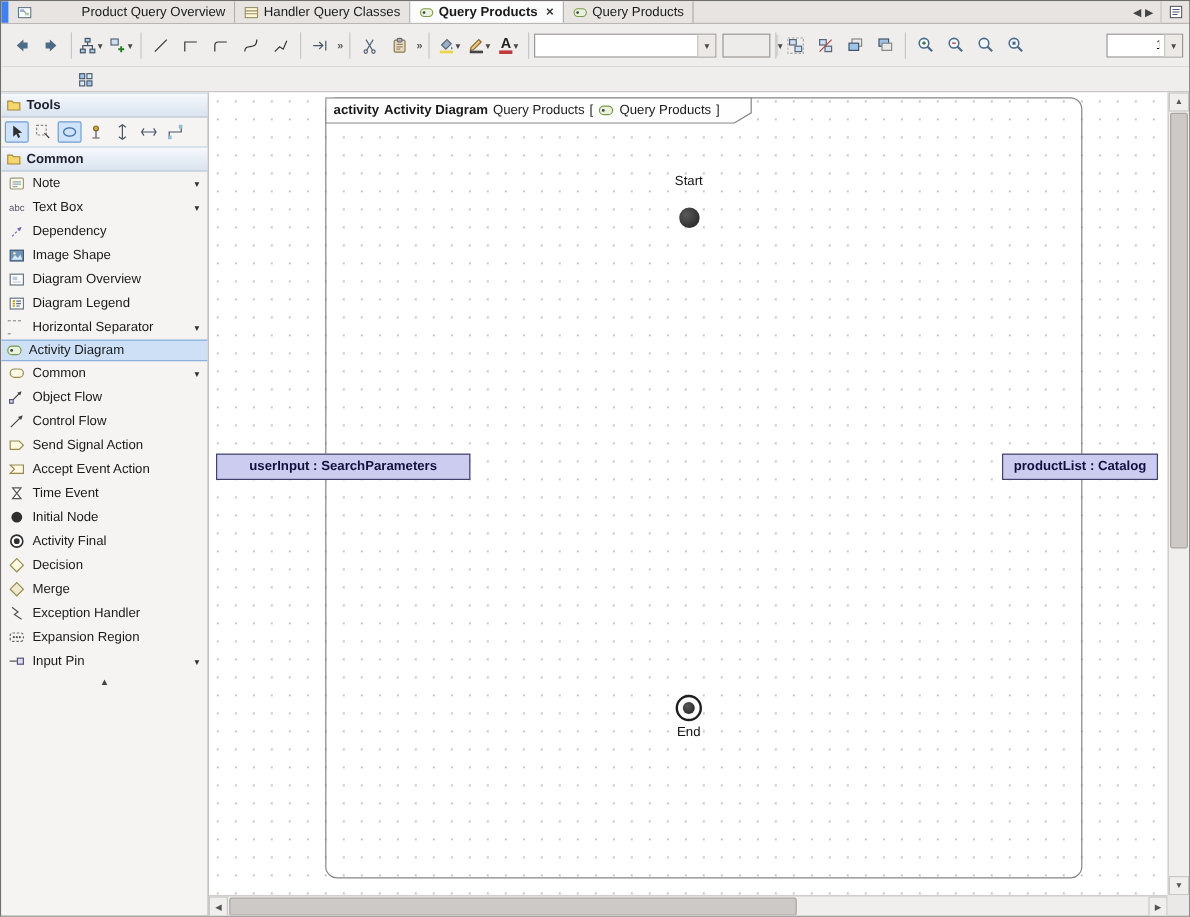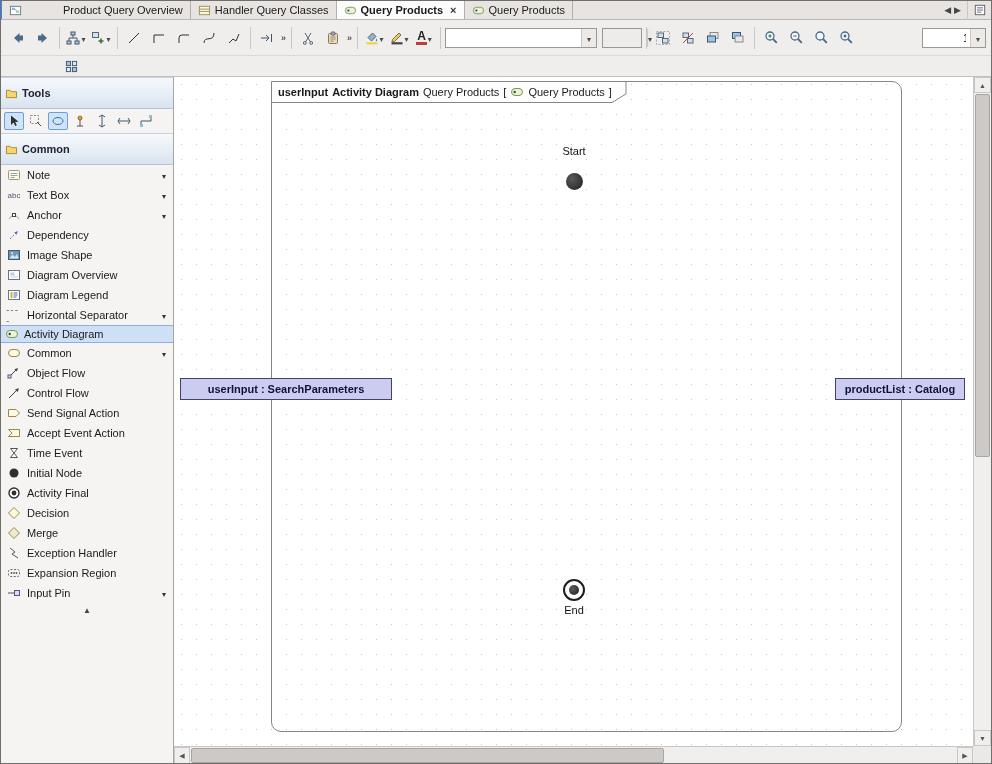--- a/index.html
+++ b/index.html
@@ -3,21 +3,21 @@
 <meta charset="utf-8">
 <style>
   * { box-sizing: border-box; margin: 0; padding: 0; }
   html,body { width:992px; height:764px; }
   body { font-family:"Liberation Sans", sans-serif; font-size:11px; color:#1a1a1a; background:#fff; }
   .window { position:relative; width:992px; height:764px; border:1px solid #716f6c; background:#f0eeed; overflow:hidden; }
 
   
   .tabbar { position:absolute; left:0; top:0; right:0; height:19px; display:flex; align-items:stretch; background:#e7e4e2; border-bottom:1px solid #b9b6b3; }
   .tab { display:flex; align-items:center; gap:4px; padding:0 7px; border-right:1px solid #b2afac; background:#e7e4e2; white-space:nowrap; }
-  .tab:first-child { border-left:1px solid #3b82f6;gap:41px; }
+  .tab:first-child { border-left:6px solid #3b82f6;gap:41px; }
   .tab.active { background:#fcfcfc; font-weight:bold; }
   .tab svg { flex:0 0 auto; }
   .tab-close { font-weight:bold; font-size:11px; color:#333; margin-left:3px; line-height:1; }
   .tab-nav { margin-left:auto; display:flex; align-items:center; gap:3px; padding:0 5px; }
   .tab-nav .navgl { font-size:9px; color:#444; }
 
   
   .toolbar { position:absolute; left:0; top:19px; right:0; height:36px; background:#f0eeed; border-bottom:1px solid #dcd9d6; display:flex; align-items:center; padding:0 5px; gap:1px; }
   .toolbar2 { position:absolute; left:0; top:55px; right:0; height:21px; background:#f0eeed; border-bottom:1px solid #c2bfbc; display:flex; align-items:center; padding:0 5px; }
   .tbtn { height:24px; min-width:24px; display:flex; align-items:center; justify-content:center; gap:1px; border:1px solid transparent; border-radius:2px; }
@@ -26,21 +26,21 @@
   .chev { font-size:9px; color:#555; font-weight:bold; margin:0 1px; }
   .combo { height:20px; background:#fff; border:1px solid #9b9894; display:flex; align-items:center; }
   .combo input { border:none; outline:none; flex:1; min-width:0; font:11px "Liberation Sans",sans-serif; padding:0 4px; background:transparent;margin-left:36px; }
   .combo .drop { width:15px; align-self:stretch; border-left:1px solid #c9c6c3; display:flex; align-items:center; justify-content:center; background:#ece9e6; }
   .combo.dim { background:#eeecea; }
   .font-a { font-weight:bold; font-size:12px; color:#222; border-bottom:3px solid #c23a3a; line-height:1; padding:0 1px; }
   .zoomcombo { margin-left:auto; width:64px; }
 
   
   .sidebar { position:absolute; left:0; top:76px; width:173px; bottom:0; background:#f6f4f3; border-right:1px solid #a9a5a1; overflow:hidden; }
-  .pal-header { height:32px; display:flex; align-items:center; gap:4px; padding:0 4px; background:linear-gradient(#f6f9fc,#d9e3ef); border-top:1px solid #c6d2e0; border-bottom:1px solid #b4c2d4; font-weight:bold; color:#223; }
+  .pal-header { height:21px; display:flex; align-items:center; gap:4px; padding:0 4px; background:linear-gradient(#f6f9fc,#d9e3ef); border-top:1px solid #c6d2e0; border-bottom:1px solid #b4c2d4; font-weight:bold; color:#223; }
   .tools-row { display:flex; gap:2px; padding:3px 3px; align-items:center; }
   .tool-btn { width:20px; height:18px; display:flex; align-items:center; justify-content:center; border:1px solid transparent; border-radius:2px; }
   .tool-btn.selected { background:#cfe3fb; border-color:#6f9ed4; }
   .pal-item { height:20px; display:flex; align-items:center; gap:5px; padding:0 4px 0 5px; }
   .pal-icon { width:16px; display:flex; align-items:center; justify-content:center; flex:0 0 auto; }
   .pal-label { white-space:nowrap; }
   .pal-caret { margin-left:auto; margin-right:3px; }
   .pal-caret::after { content:"▾"; font-size:8px; color:#333; }
   .pal-header-sel { height:18px; display:flex; align-items:center; gap:5px; padding:0 4px; background:#cde0f6; border-top:1px solid #8cb0da; border-bottom:1px solid #8cb0da; font-weight:normal; }
   .pal-up { text-align:center; padding:3px 0; color:#444; font-size:8px; }
@@ -390,30 +390,20 @@
       <span class="pal-caret"></span>
     </div>
     <div class="pal-item">
       <span class="pal-icon txt-ic">abc</span>
       <span class="pal-label">Text Box</span>
       <span class="pal-caret"></span>
     </div>
     <div class="pal-item">
       <span class="pal-icon">
           <svg width="14" height="14" viewBox="0 0 14 14">
-            <path d="M2 11 Q7 3 12 11" fill="none" stroke="#999"></path>
-            <rect x="5.5" y="5.5" width="3" height="3" fill="#fff" stroke="#444"></rect>
-          </svg>
-        </span>
-      <span class="pal-label">Anchor</span>
-      <span class="pal-caret"></span>
-    </div>
-    <div class="pal-item">
-      <span class="pal-icon">
-          <svg width="14" height="14" viewBox="0 0 14 14">
             <path d="M3 11 L10 4" stroke="#7a5fbf" stroke-dasharray="2 1.6" fill="none"></path>
             <path d="M11 3 L7.2 4.4 9.6 6.8 Z" fill="#7a5fbf"></path>
           </svg>
         </span>
       <span class="pal-label">Dependency</span>
     </div>
     <div class="pal-item">
       <span class="pal-icon">
           <svg width="14" height="14" viewBox="0 0 14 14">
             <rect x="1.5" y="2.5" width="11" height="9" fill="#6f95bd" stroke="#3d5a77"></rect>
@@ -578,21 +568,21 @@
   </div>
 
   <div class="canvas">
 
     <div class="frame">
       <div class="frame-title">
         <svg width="356" height="23" viewBox="0 0 356 23">
             <path d="M0.5 0.5 H355 V13 L341 21.5 H0.5 Z" fill="#fefefe" stroke="#868686"></path>
           </svg>
         <div class="frame-title-text">
-          <span class="ft-b">userInput</span>
+          <span class="ft-b">activity</span>
           <span class="ft-b">Activity Diagram</span>
           <span>Query Products</span>
           <span>[</span>
           <span>
               <svg width="14" height="14" viewBox="0 0 14 14">
                 <rect x="1.5" y="3.5" width="11" height="7" rx="3.5" fill="#e9f2dc" stroke="#7a9a4a"></rect>
                 <circle cx="4.7" cy="7" r="1.2" fill="#444"></circle>
               </svg>
             </span>
           <span>Query Products</span>

